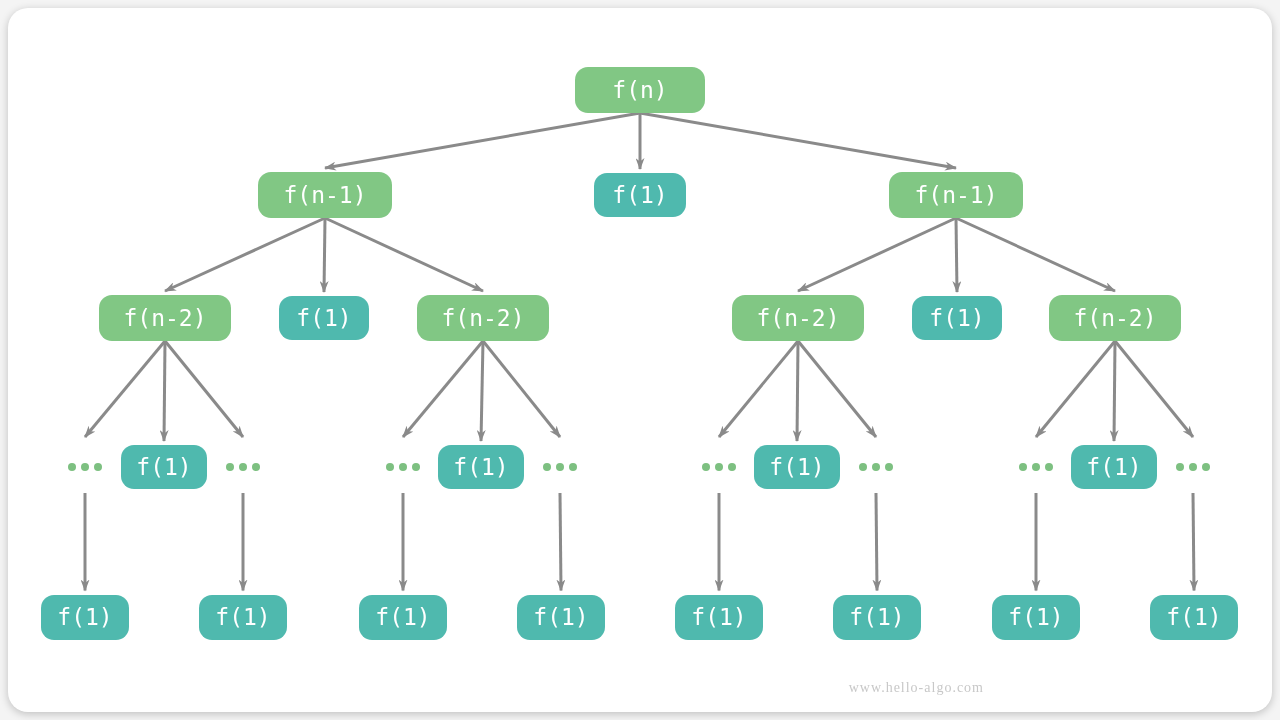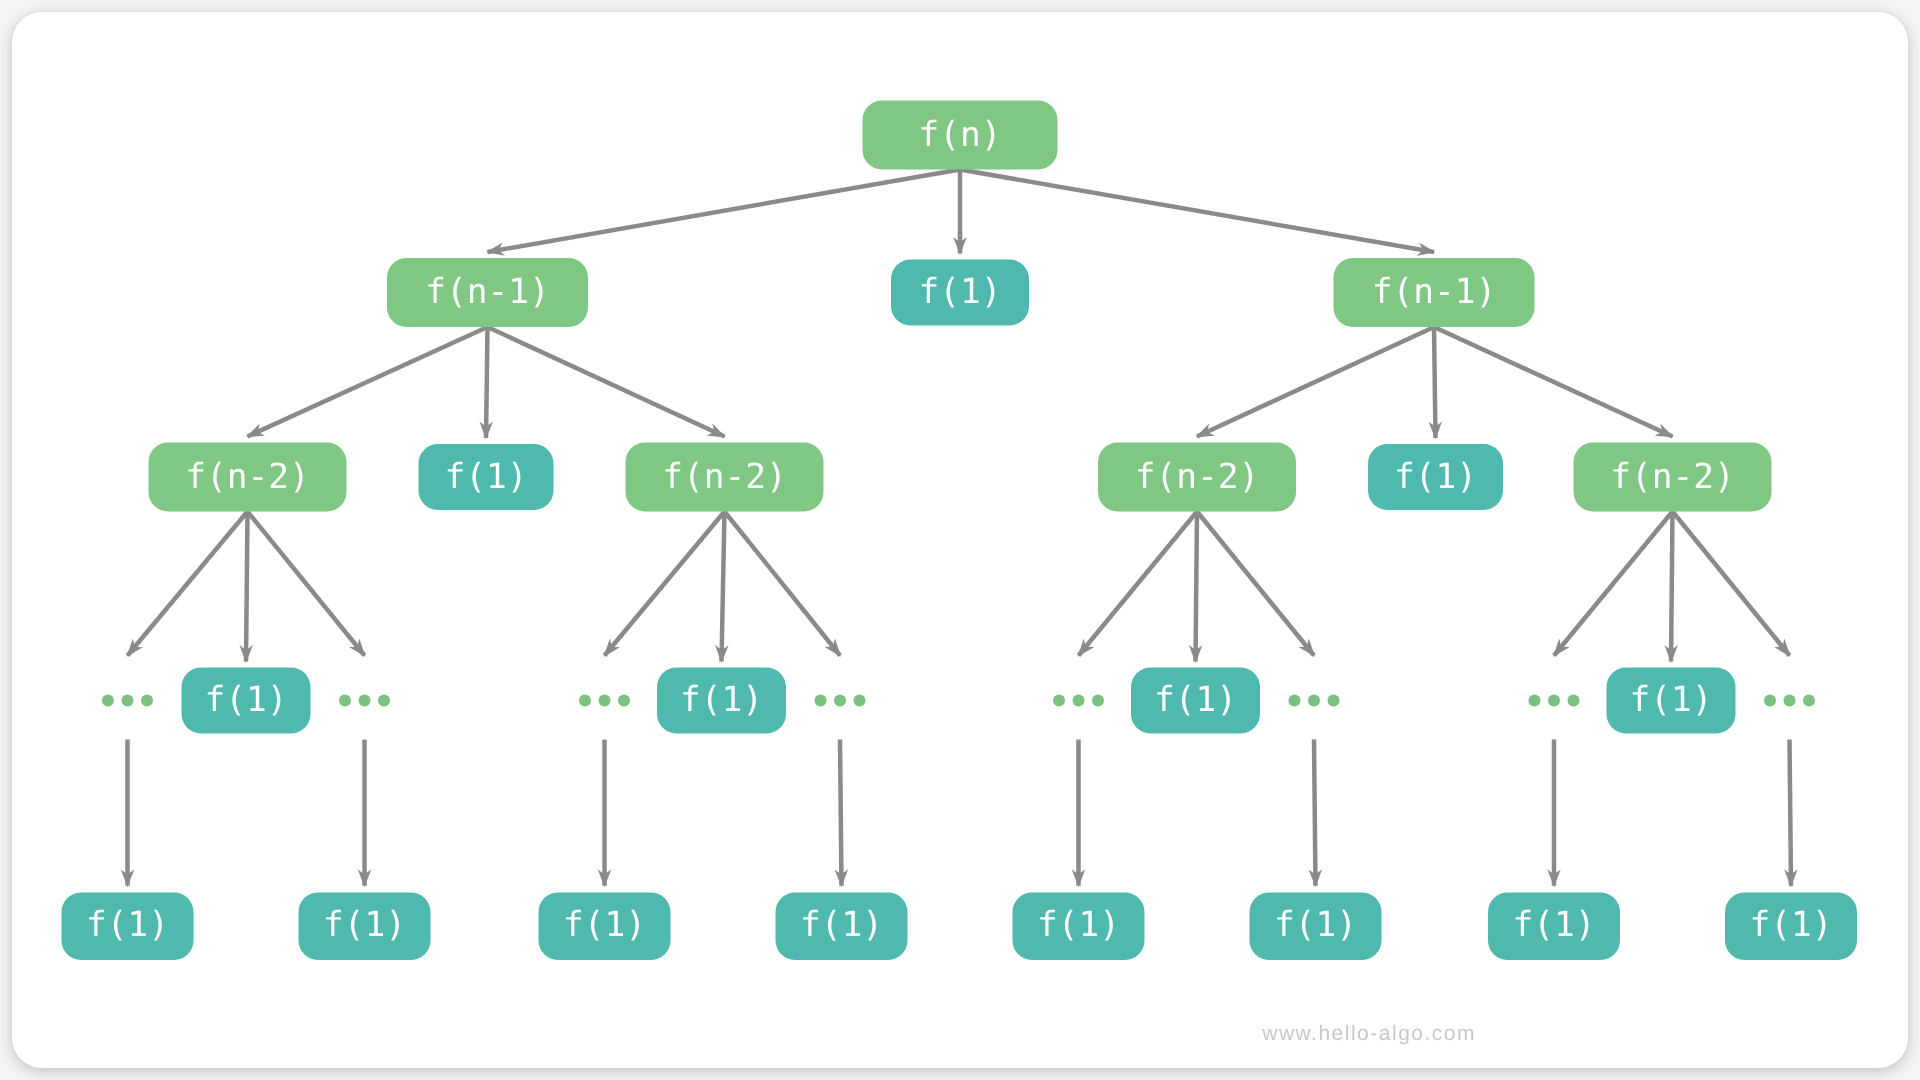--- a/index.html
+++ b/index.html
@@ -22,21 +22,21 @@
     font-size:23px;font-weight:500;letter-spacing:0px;
     border-radius:13px;box-sizing:border-box;
   }
   .dots{
     position:absolute;display:flex;align-items:center;justify-content:center;gap:5px;
   }
   .dots i{display:block;width:8px;height:8px;border-radius:50%;}
   .watermark{
     position:absolute;right:40px;bottom:24px;
     font-size:14px;letter-spacing:1px;
-    font-family:Liberation Sans, sans-serif;
+    font-family:Liberation Serif, serif;
   }
 </style>
 </head>
 <body>
 
 <div class="stage">
   <div class="card"></div>
 
   <svg id="edge-layer" width="1280" height="720" viewBox="0 0 1280 720" xmlns="http://www.w3.org/2000/svg">
     <defs>

